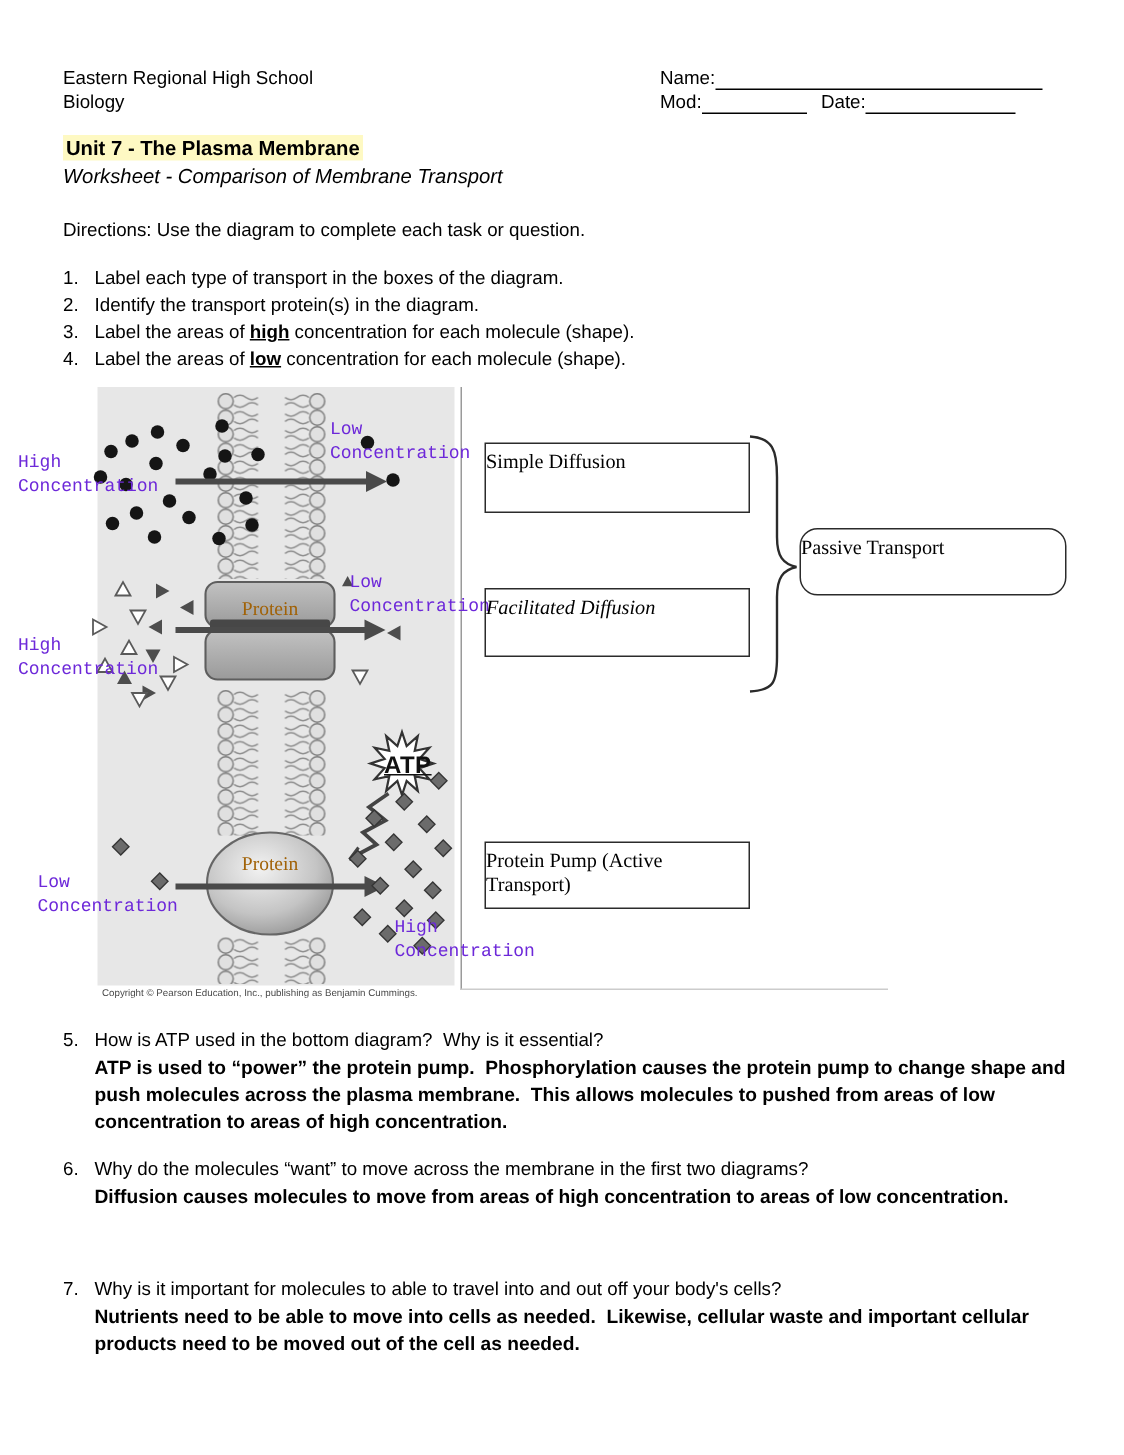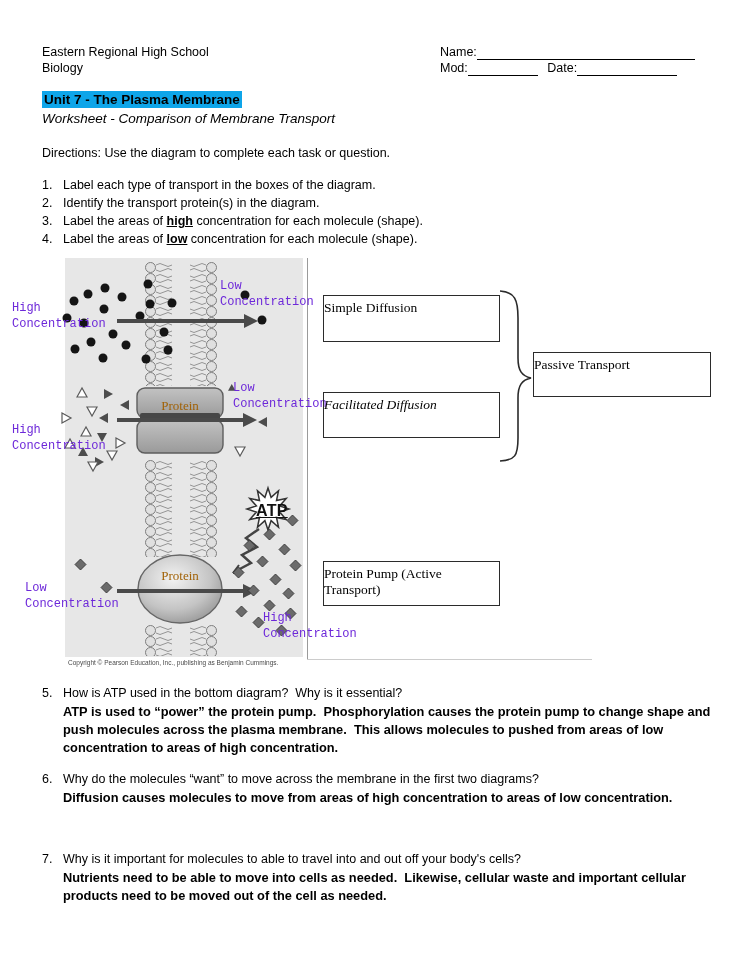--- a/index.html
+++ b/index.html
@@ -5,21 +5,21 @@
   html,body{margin:0;padding:0;background:#fff;}
   .page{position:relative;width:749px;height:970px;background:#ffffff;overflow:hidden;
         font-family:"Liberation Sans", sans-serif;color:#000;}
   .abs{position:absolute;}
   
   .hdr-left{left:42px;top:44px;font-size:12.5px;line-height:16px;}
   .hdr-right{left:440px;top:44px;font-size:12.5px;line-height:16px;width:268px;}
   .blank{display:inline-block;border-bottom:1.3px solid #000;height:12px;vertical-align:bottom;}
   
   .title-block{left:42px;top:90px;line-height:17px;}
-  .title-unit{font-size:13.5px;font-weight:700;background:#0ea5e9;padding:0 2px;display:inline-block;}
+  .title-unit{font-size:13.5px;font-weight:700;background:#fef9c3;padding:0 2px;display:inline-block;}
   .title-ws{font-size:13.5px;font-weight:400;font-style:italic;margin-top:2px;}
   .directions{left:42px;top:146px;font-size:12.5px;}
   
   .tasks{left:42px;top:176px;font-size:12.5px;line-height:18px;width:640px;}
   .task-row{display:flex;}
   .task-num{width:21px;flex:0 0 21px;}
   .task-em{font-weight:700;text-decoration:underline;}
   
   .dlabel{font-family:Liberation Mono, monospace;font-size:12px;line-height:15.5px;color:#6d28d9;width:95px;}
   .protein-label{font-family:"Liberation Serif", serif;font-size:13px;color:#a16207;text-align:center;}
@@ -223,21 +223,21 @@
   <div class="abs dlabel" style="left:25px;top:581px;">Low Concentration</div>
   <div class="abs dlabel" style="left:263px;top:611px;width:100px;">High Concentration</div>
 
   <div class="abs protein-label" style="left:155px;top:398px;width:50px;">Protein</div>
   <div class="abs protein-label" style="left:153px;top:568px;width:54px;">Protein</div>
   <div class="abs atp-label" style="left:256px;top:502px;">ATP</div>
   <div class="abs copyright" style="left:68px;top:659px;">Copyright © Pearson Education, Inc., publishing as Benjamin Cummings.</div>
 
   <div class="abs dbox" style="left:323px;top:295px;width:177px;height:47px;">Simple Diffusion</div>
   <div class="abs dbox" style="left:323px;top:392px;width:177px;height:46px;font-style:italic;">Facilitated Diffusion</div>
-  <div class="abs dbox" style="left:533px;top:352px;width:178px;height:45px;">Passive Transport</div>
+  <div class="abs dbox" style="left:533px;top:352px;width:178px;height:45px;border-radius:12px;">Passive Transport</div>
   <div class="abs dbox" style="left:323px;top:561px;width:177px;height:45px;">Protein Pump (Active Transport)</div>
 
   <div class="abs qblock" style="top:685px;">
     <span class="q-num">5.</span>
     <span>
       <div class="q-text">How is ATP used in the bottom diagram?  Why is it essential?</div>
       <div class="q-answer">ATP is used to “power” the protein pump.  Phosphorylation causes the protein pump to change shape and push molecules across the plasma membrane.  This allows molecules to pushed from areas of low concentration to areas of high concentration.</div>
     </span>
   </div>
 

